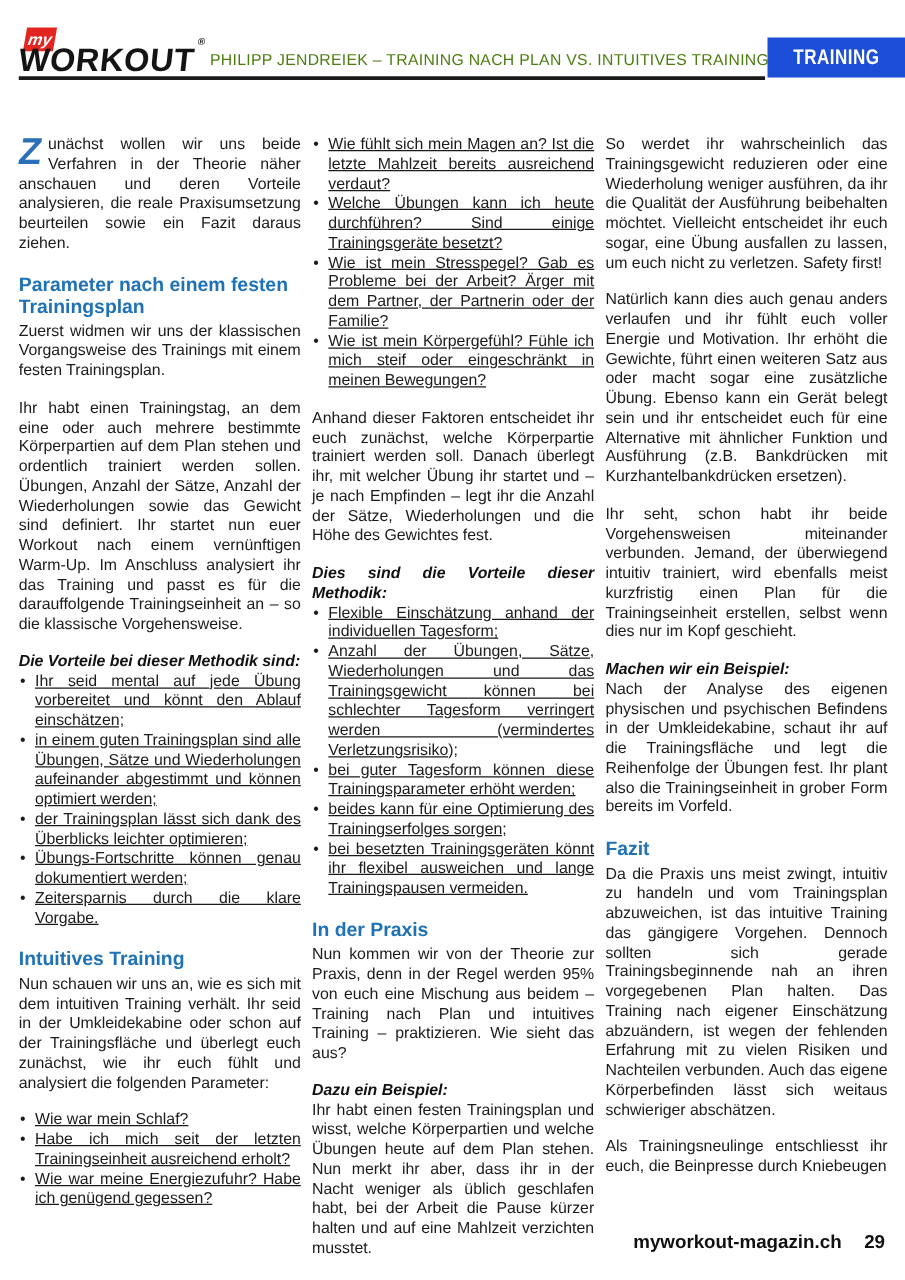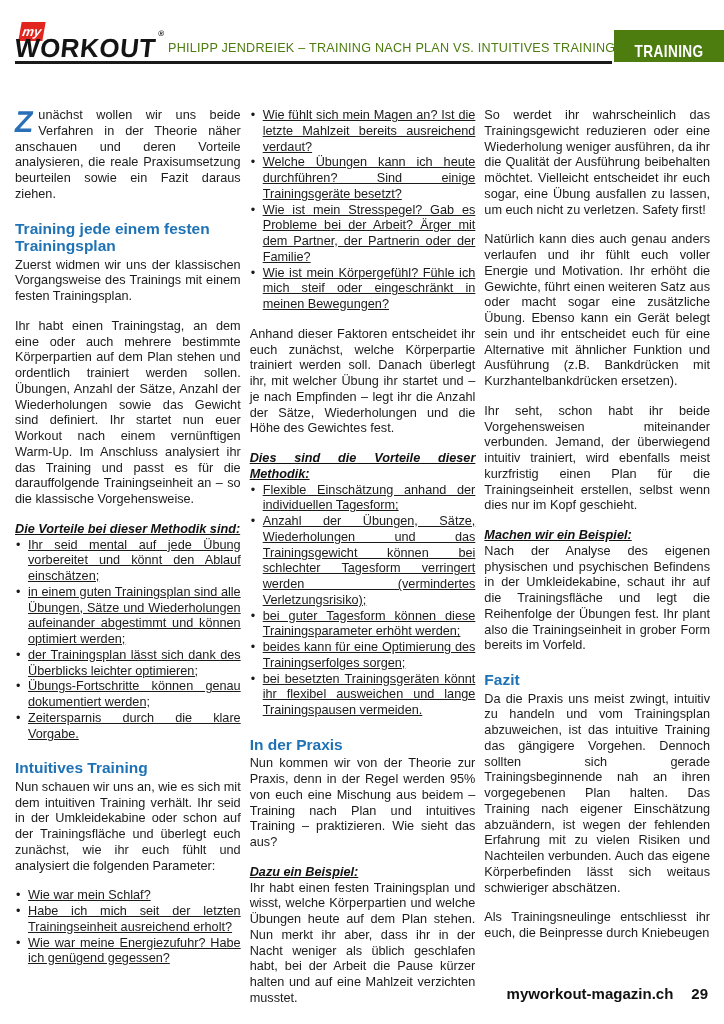--- a/index.html
+++ b/index.html
@@ -20,36 +20,36 @@
     position:absolute;left:0;top:11px;font-size:26px;font-weight:800;color:#141414;
     letter-spacing:0.5px;transform:skewX(-6deg);white-space:nowrap;
   }
   .logo-reg{font-size:8px;vertical-align:top;position:relative;top:-4px;left:1px;}
   .header-title{
     position:absolute;left:168px;right:118px;top:41px;text-align:center;
     font-size:12.6px;font-weight:500;letter-spacing:0.25px;color:#4d7c0f;white-space:nowrap;
   }
   .header-rule{position:absolute;left:15px;right:112px;top:61px;height:2.5px;background:#1a1a1a;}
   .badge{
-    position:absolute;right:0;top:30px;width:110px;height:32px;background:#4d7c0f;
-    display:flex;align-items:flex-end;justify-content:center;
+    position:absolute;right:0;top:30px;width:110px;height:32px;background:#1d4ed8;
+    display:flex;align-items:center;justify-content:center;
   }
   .badge span{
     color:#fff;font-weight:bold;font-size:17px;letter-spacing:0.5px;
     transform:scaleX(0.8);white-space:nowrap;
   }
   
   .article{
     position:absolute;top:108px;left:15px;right:14px;bottom:60px;
     display:flex;gap:9px;
   }
   .col{flex:1 1 0;font-size:12.7px;line-height:1.24;text-align:justify;hyphens:auto;}
   .col p{margin:0 0 14px 0;}
   .col p.lead{font-weight:bold;font-style:italic;margin:0;color:#111;}
-  .col > * + p.lead{margin-top:9px;text-decoration:underline;}
+  .col > * + p.lead{margin-top:9px;}
   .col h2{
     color:#1e72b5;font-size:15.5px;line-height:1.13;font-weight:bold;
     margin:0 0 3px 0;text-align:left;
   }
   .col > * + h2{margin-top:17px;}
   .col ul{list-style:none;margin:0 0 14px 0;padding:0;text-decoration:underline;}
   .col li{position:relative;padding-left:13px;margin:0;}
   .col li::before{content:"\2022";position:absolute;left:1px;top:0;}
   .dropcap{
     float:left;display:inline-block;color:#2a70b8;font-weight:800;font-size:30px;
@@ -74,21 +74,21 @@
     <div class="header-title">PHILIPP JENDREIEK – TRAINING NACH PLAN VS. INTUITIVES TRAINING</div>
     <div class="header-rule"></div>
     <div class="badge">
       <span>TRAINING</span>
     </div>
   </div>
 
   <div class="article">
     <div class="col">
         <p><span class="dropcap">Z</span>unächst wollen wir uns beide Verfahren in der Theorie näher anschauen und deren Vorteile analysieren, die reale Praxisumsetzung beurteilen sowie ein Fazit daraus ziehen.</p>
-        <h2>Training jede einem festen Trainingsplan</h2>
+        <h2>Parameter nach einem festen Trainingsplan</h2>
         <p>Zuerst widmen wir uns der klassischen Vorgangsweise des Trainings mit einem festen Trainingsplan.</p>
         <p>Ihr habt einen Trainingstag, an dem eine oder auch mehrere bestimmte Körperpartien auf dem Plan stehen und ordentlich trainiert werden sollen. Übungen, Anzahl der Sätze, Anzahl der Wiederholungen sowie das Gewicht sind definiert. Ihr startet nun euer Workout nach einem vernünftigen Warm-Up. Im Anschluss analysiert ihr das Training und passt es für die darauffolgende Trainingseinheit an – so die klassische Vorgehensweise.</p>
         <p class="lead">Die Vorteile bei dieser Methodik sind:</p>
         <ul>
           <li>Ihr seid mental auf jede Übung vorbereitet und könnt den Ablauf einschätzen;</li>
           <li>in einem guten Trainingsplan sind alle Übungen, Sätze und Wiederholungen aufeinander abgestimmt und können optimiert werden;</li>
           <li>der Trainingsplan lässt sich dank des Überblicks leichter optimieren;</li>
           <li>Übungs-Fortschritte können genau dokumentiert werden;</li>
           <li>Zeitersparnis durch die klare Vorgabe.</li>
         </ul>

